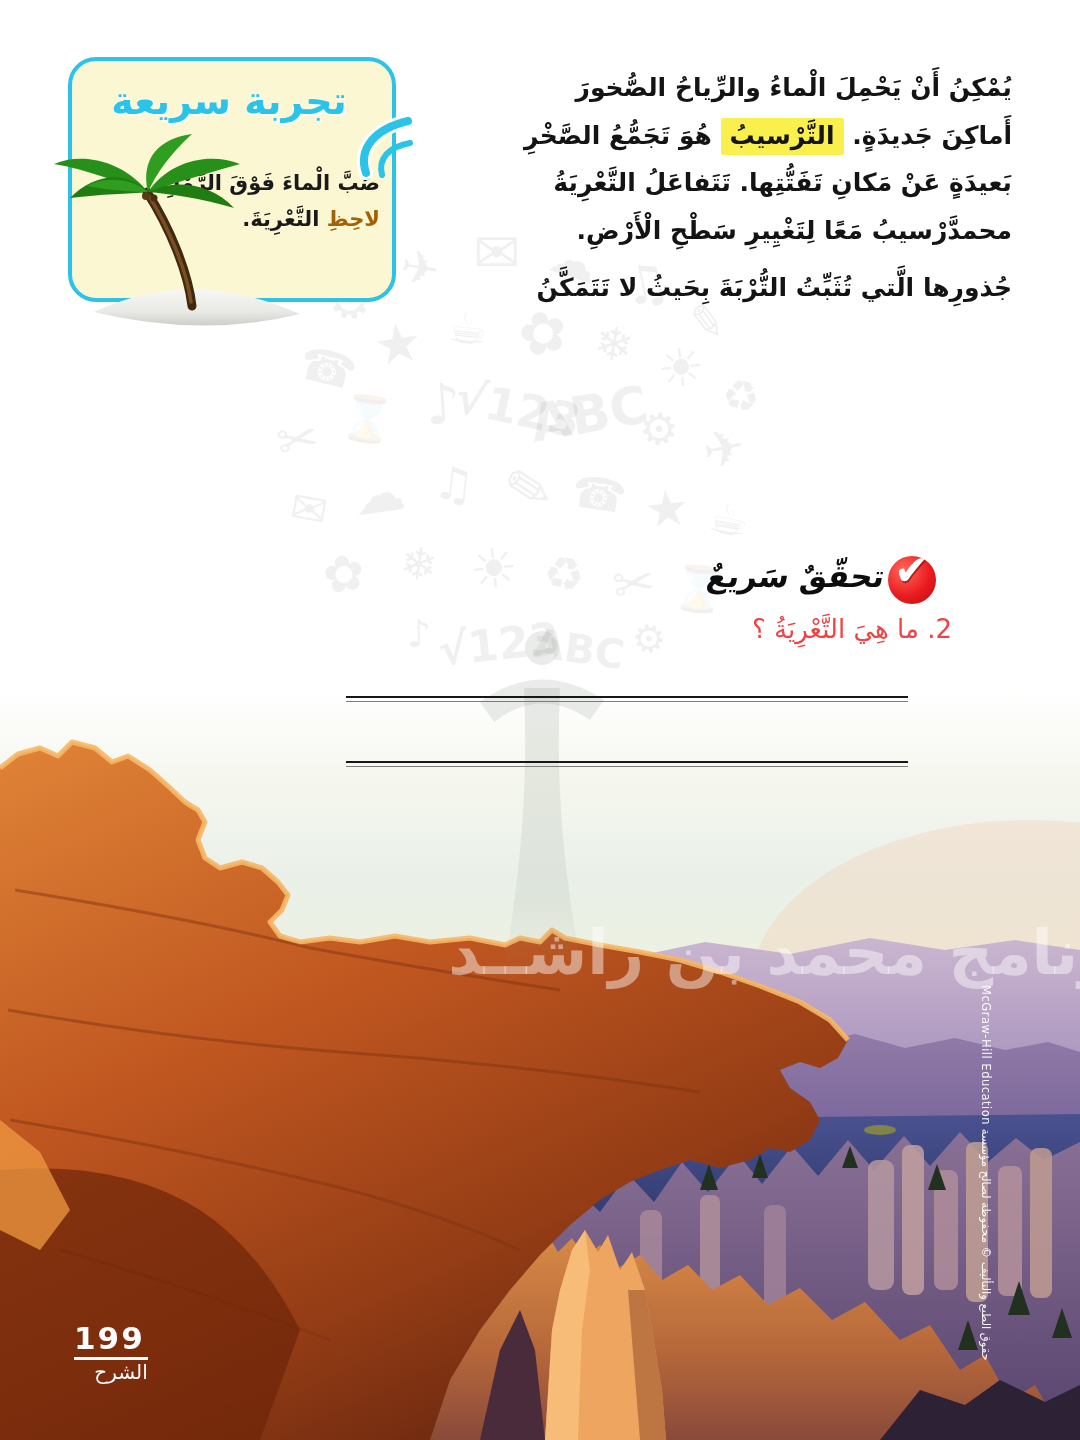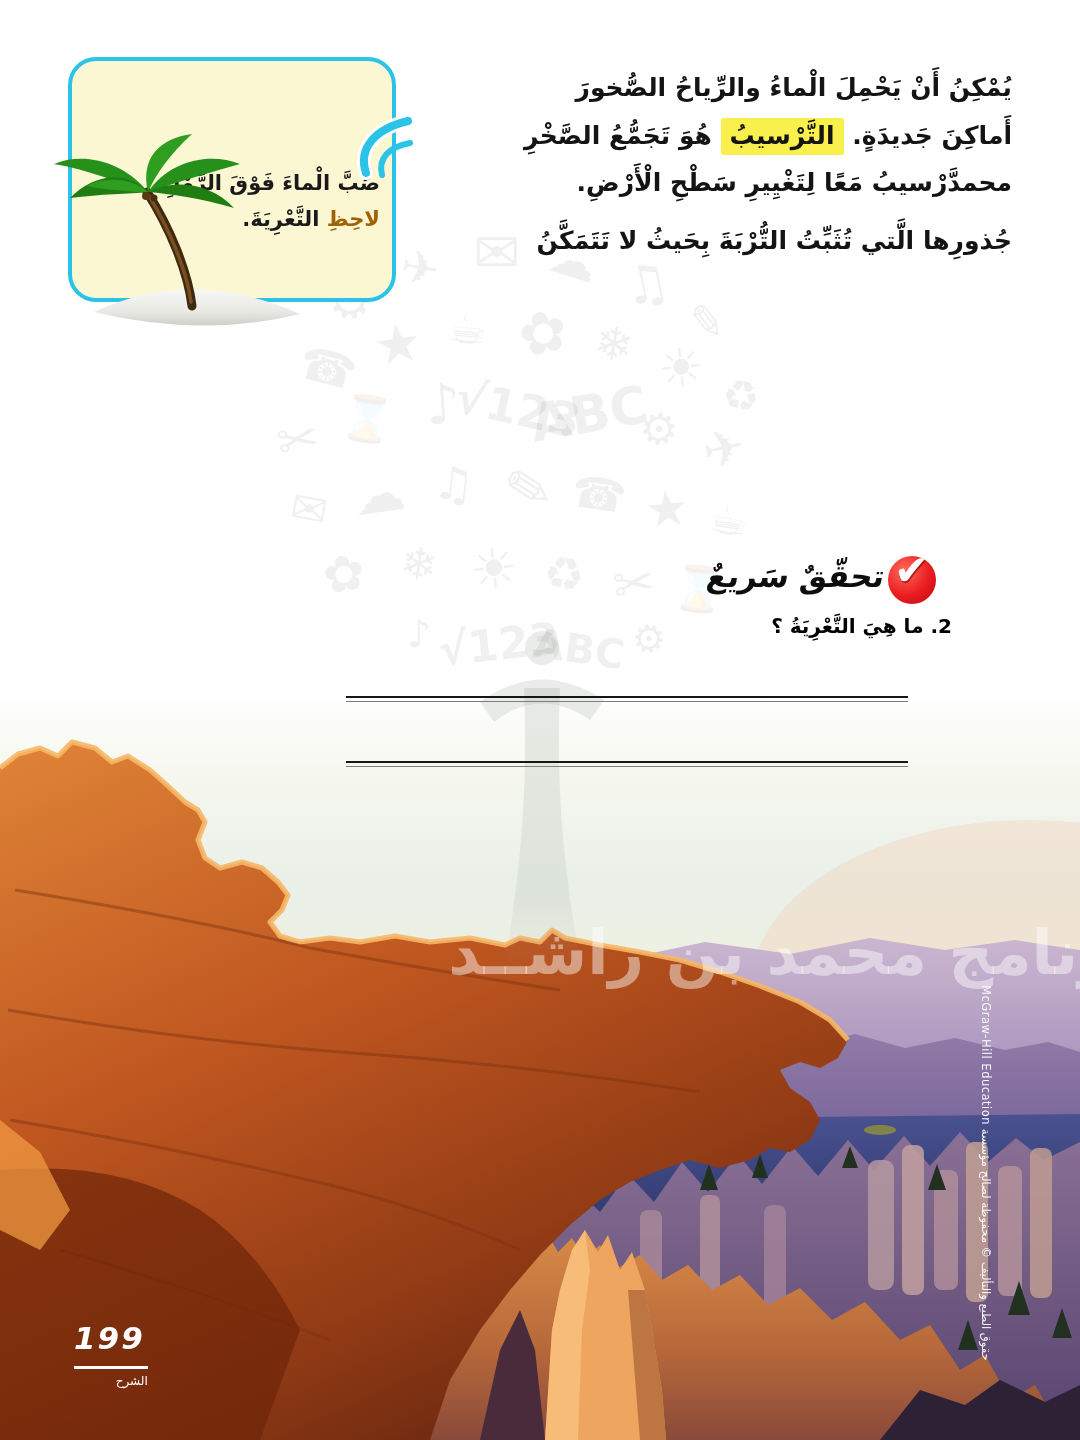--- a/index.html
+++ b/index.html
@@ -48,21 +48,21 @@
     position:absolute;left:6px;top:-10px;font-size:42px;font-weight:bold;color:#ffffff;
     text-shadow:1px 2px 0 rgba(120,0,0,.55);
   }
   .qc-heading{
     position:absolute;top:558px;right:195px;z-index:2;direction:rtl;
     font-size:31px;font-weight:bold;color:#0d0d0d;transform:skewX(-9deg);
     letter-spacing:1px;
   }
   .qc-question{
     position:absolute;top:614px;right:128px;z-index:2;direction:rtl;
-    font-size:20px;font-weight:bold;color:#000000;
+    font-size:26px;font-weight:normal;color:#ef4444;
   }
   
   .answer-line{
     position:absolute;left:346px;width:562px;height:3px;z-index:3;
     border-top:2px solid #161616;border-bottom:1px solid #7d7d7d;
   }
   #answer-line-1{top:696px;}
   #answer-line-2{top:761px;}
   
   .photo{position:absolute;left:0;top:690px;width:1080px;height:750px;z-index:0;overflow:hidden;}
@@ -73,23 +73,23 @@
   }
   .copyright-vertical{
     position:absolute;left:993px;top:985px;z-index:4;white-space:nowrap;direction:rtl;
     font-size:11.5px;color:rgba(255,255,255,0.95);
     transform:rotate(90deg);transform-origin:0 0;letter-spacing:.5px;
   }
   
   .page-footer{position:absolute;left:74px;top:1322px;z-index:4;color:#ffffff;}
   .page-number{
     display:inline-block;font-size:31px;font-weight:bold;letter-spacing:2px;
-    border-bottom:3px solid #ffffff;padding:0 3px 12px 0;line-height:32px;font-style:italic;
-  }
-  .footer-label{font-size:12px;margin-top:5px;direction:rtl;}
+    border-bottom:3px solid #ffffff;padding:0 3px 3px 0;line-height:32px;
+  }
+  .footer-label{font-size:20px;direction:rtl;}
 </style>
 </head>
 <body>
 
 <div id="watermark-layer">
   <div id="watermark-icons">
       <span class="wm-glyph" style="left: 350px; top: 300px; font-size: 52px; transform: translate(-50%, -50%) rotate(-15deg);">⚙</span>
       <span class="wm-glyph" style="left: 420px; top: 268px; font-size: 46px; transform: translate(-50%, -50%) rotate(10deg);">✈</span>
       <span class="wm-glyph" style="left: 497px; top: 252px; font-size: 56px; transform: translate(-50%, -50%) rotate(0deg);">✉</span>
       <span class="wm-glyph" style="left: 574px; top: 260px; font-size: 48px; transform: translate(-50%, -50%) rotate(18deg);">☁</span>
@@ -135,20 +135,21 @@
         <stop offset="1" stop-color="rgba(150,160,150,0)"></stop>
       </linearGradient>
     </defs>
     <circle cx="122" cy="38" r="17" fill="rgba(150,160,150,0.2)"></circle>
     <path d="M60,92 Q120,48 184,90 L170,110 Q121,76 74,112 Z" fill="rgba(150,160,150,0.2)"></path>
     <path d="M104,78 C108,170 102,260 82,368 L164,368 C142,260 136,170 140,78 Z" fill="url(#trunkFade)"></path>
   </svg>
 </div>
 
 <div class="exp-box">
+  <div class="exp-title">تجربة سريعة</div>
   <svg class="exp-flourish" width="70" height="80" viewBox="0 0 70 80">
     <path d="M64,8 C30,16 14,36 22,60" stroke="#ffffff" stroke-width="14" fill="none" stroke-linecap="round"></path>
     <path d="M64,8 C30,16 14,36 22,60" stroke="#2bc3e8" stroke-width="8" fill="none" stroke-linecap="round"></path>
     <path d="M66,30 C44,34 34,46 38,62" stroke="#2bc3e8" stroke-width="6" fill="none" stroke-linecap="round"></path>
   </svg>
   <div class="exp-text">
     <div>صُبَّ الْماءَ فَوْقَ الرَّمْلِ.</div>
     <div><span class="observe">لاحِظِ</span><span> التَّعْرِيَةَ.</span></div>
   </div>
 </div>
@@ -172,20 +173,21 @@
     <path d="M106,60 C134,46 170,52 192,76 C158,66 128,62 106,60 Z" fill="#1f7d12"></path>
     <path d="M106,60 C90,46 64,44 44,54 C68,58 90,60 106,60 Z" fill="#2f9e20"></path>
   </g>
   <circle cx="104" cy="64" r="4" fill="#5a3a10"></circle>
   <circle cx="112" cy="66" r="3.5" fill="#4a2e0c"></circle>
 </svg>
 
 <div class="lesson">
   <div class="ln">يُمْكِنُ أَنْ يَحْمِلَ الْماءُ والرِّياحُ الصُّخورَ</div>
   <div class="ln"><span>أَماكِنَ جَديدَةٍ. </span><span class="hl">التَّرْسيبُ</span><span> هُوَ تَجَمُّعُ الصَّخْرِ</span></div>
+  <div class="ln">بَعيدَةٍ عَنْ مَكانِ تَفَتُّتِها. تَتَفاعَلُ التَّعْرِيَةُ</div>
   <div class="ln">محمدَّرْسيبُ مَعًا لِتَغْيِيرِ سَطْحِ الْأَرْضِ.</div>
   <div class="p-gap"></div>
   <div class="ln">جُذورِها الَّتي تُثَبِّتُ التُّرْبَةَ بِحَيثُ لا تَتَمَكَّنُ</div>
 </div>
 
 <div class="qc-badge">
   <span class="chk">✔</span>
 </div>
 <div class="qc-heading">تحقّقٌ سَريعٌ</div>
 <div class="qc-question">2. ما هِيَ التَّعْرِيَةُ ؟</div>

